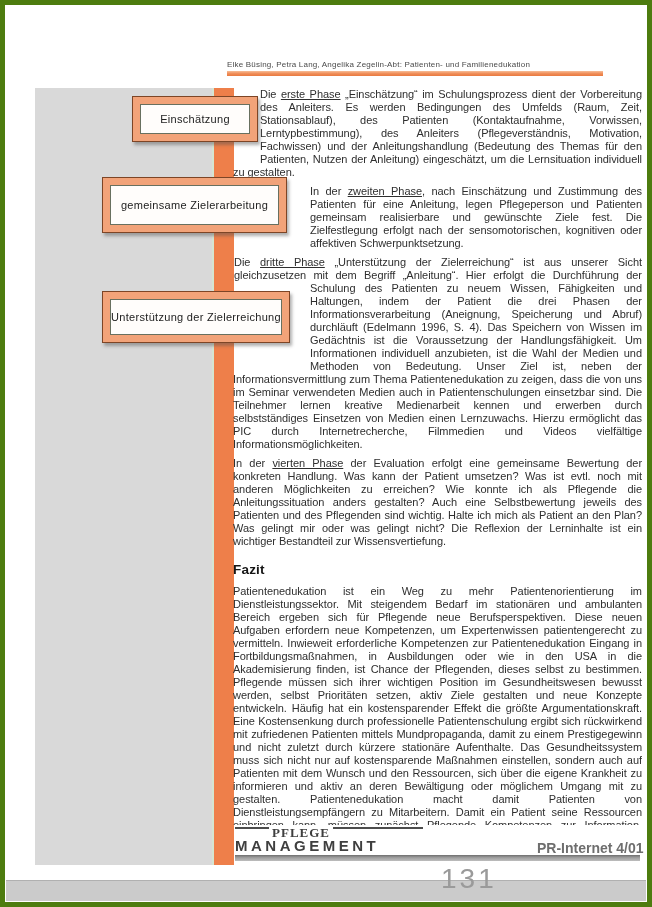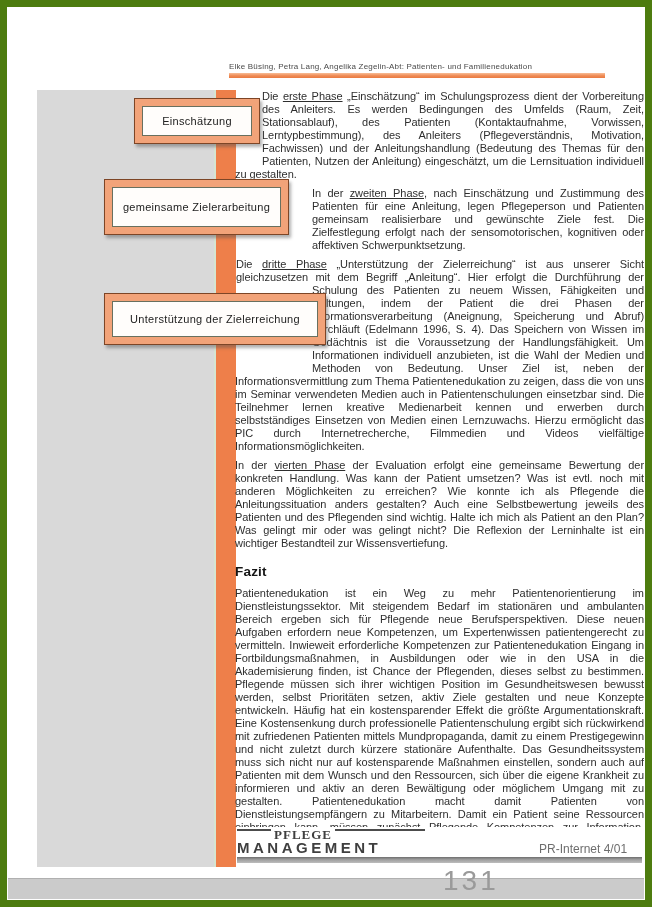--- a/index.html
+++ b/index.html
@@ -1,37 +1,37 @@
 <!DOCTYPE html>
 <html lang="de"><head>
 <meta charset="utf-8">
 <style>
   html,body{margin:0;padding:0;background:#ffffff;}
   .page{
     position:relative;width:652px;height:907px;background:#ffffff;
     font-family:"Liberation Sans", sans-serif;color:#2e2e2e;
-    box-sizing:border-box;border:7px solid #4d7c0f;overflow:hidden;
+    box-sizing:border-box;border:5px solid #4d7c0f;overflow:hidden;
   }
   
   .bottom-band{position:absolute;left:1px;right:1px;bottom:1px;height:20px;background:#cbcbcb;border-top:1px solid #b0b0b0;}
 
   
   .running-head{position:absolute;left:222px;top:55px;width:380px;font-size:8px;letter-spacing:.2px;color:#4a4a4a;white-space:nowrap;}
   .running-rule{position:absolute;left:222px;top:66px;width:376px;height:5px;background:linear-gradient(180deg,#f7bd97 0%,#ef8b55 55%,#e97a41 100%);}
 
   
   .gray-panel{position:absolute;left:30px;top:83px;width:177px;height:777px;background:#d9d9d9;}
   .orange-bar{position:absolute;left:207px;top:83px;width:20px;height:777px;background:#ee7f4a;border-left:2px solid #d6e5d2;}
 
   
   .flow-box{position:absolute;background:#f2a379;border:1px solid #7d4526;padding:7px;box-sizing:border-box;box-shadow:2px 3px 3px rgba(80,80,80,.45);z-index:3;}
   .flow-box .inner{width:100%;height:100%;background:#fffdfb;border:1px solid #68705f;display:flex;align-items:center;justify-content:center;font-size:11px;color:#222;letter-spacing:.3px;white-space:nowrap;box-sizing:border-box;}
   .box1{left:127px;top:91px;width:126px;height:46px;text-align:right;}
   .box2{left:97px;top:172px;width:185px;height:56px;text-align:center;}
-  .box3{left:97px;top:286px;width:222px;height:52px;}
+  .box3{left:97px;top:286px;width:188px;height:52px;}
 
   
   .side-note{position:absolute;left:57px;top:666px;width:155px;font-style:italic;font-size:10.5px;line-height:15px;color:#1e1e1e;z-index:2;}
 
   
   .text-col{position:absolute;left:228px;top:83px;width:409px;height:737px;overflow:hidden;font-size:11px;line-height:13px;text-align:justify;letter-spacing:-0.05px;z-index:2;}
   .text-col p{margin:0 0 6px 0;}
   .u-phase{text-decoration:underline;text-underline-offset:1px;}
   .spacer{float:left;}
   .sp1{width:27px;height:66px;}
@@ -41,21 +41,21 @@
   h2.fazit{font-size:13.5px;margin:15px 0 9px 0;color:#161616;letter-spacing:.2px;text-align:left;}
 
   
   .logo{position:absolute;left:230px;top:822px;width:188px;color:#3f3f3f;z-index:2;}
   .logo-row1{display:flex;}
   .logo-rule-l{width:34px;height:2px;background:#4c4c4c;margin-right:3px;}
   .logo-rule-r{flex:1;height:2px;background:#4c4c4c;margin-left:3px;}
   .logo-top{font-family:"Liberation Serif", serif;font-weight:bold;font-size:13px;letter-spacing:1px;line-height:12px;}
   .logo-bottom{font-weight:bold;font-size:15px;letter-spacing:3.5px;line-height:14px;margin-top:0px;}
   .page-number{position:absolute;left:436px;top:858px;font-size:28px;font-weight:normal;letter-spacing:3px;color:#9a9a9a;z-index:2;}
-  .issue{position:absolute;left:532px;top:835px;font-size:12px;font-weight:normal;color:#6e6e6e;z-index:2;}
+  .issue{position:absolute;left:532px;top:835px;font-size:14px;font-weight:bold;color:#6e6e6e;z-index:2;}
   .footer-rule{position:absolute;left:230px;top:850px;width:405px;height:6px;background:linear-gradient(180deg,#6e6e6e 0%,#9f9f9f 45%,#bdbdbd 100%);z-index:2;}
 </style>
 </head>
 <body>
 
 <div class="page">
 
   <div class="running-head">Elke Büsing, Petra Lang, Angelika Zegelin-Abt: Patienten- und Familienedukation</div>
   <div class="running-rule"></div>
 

